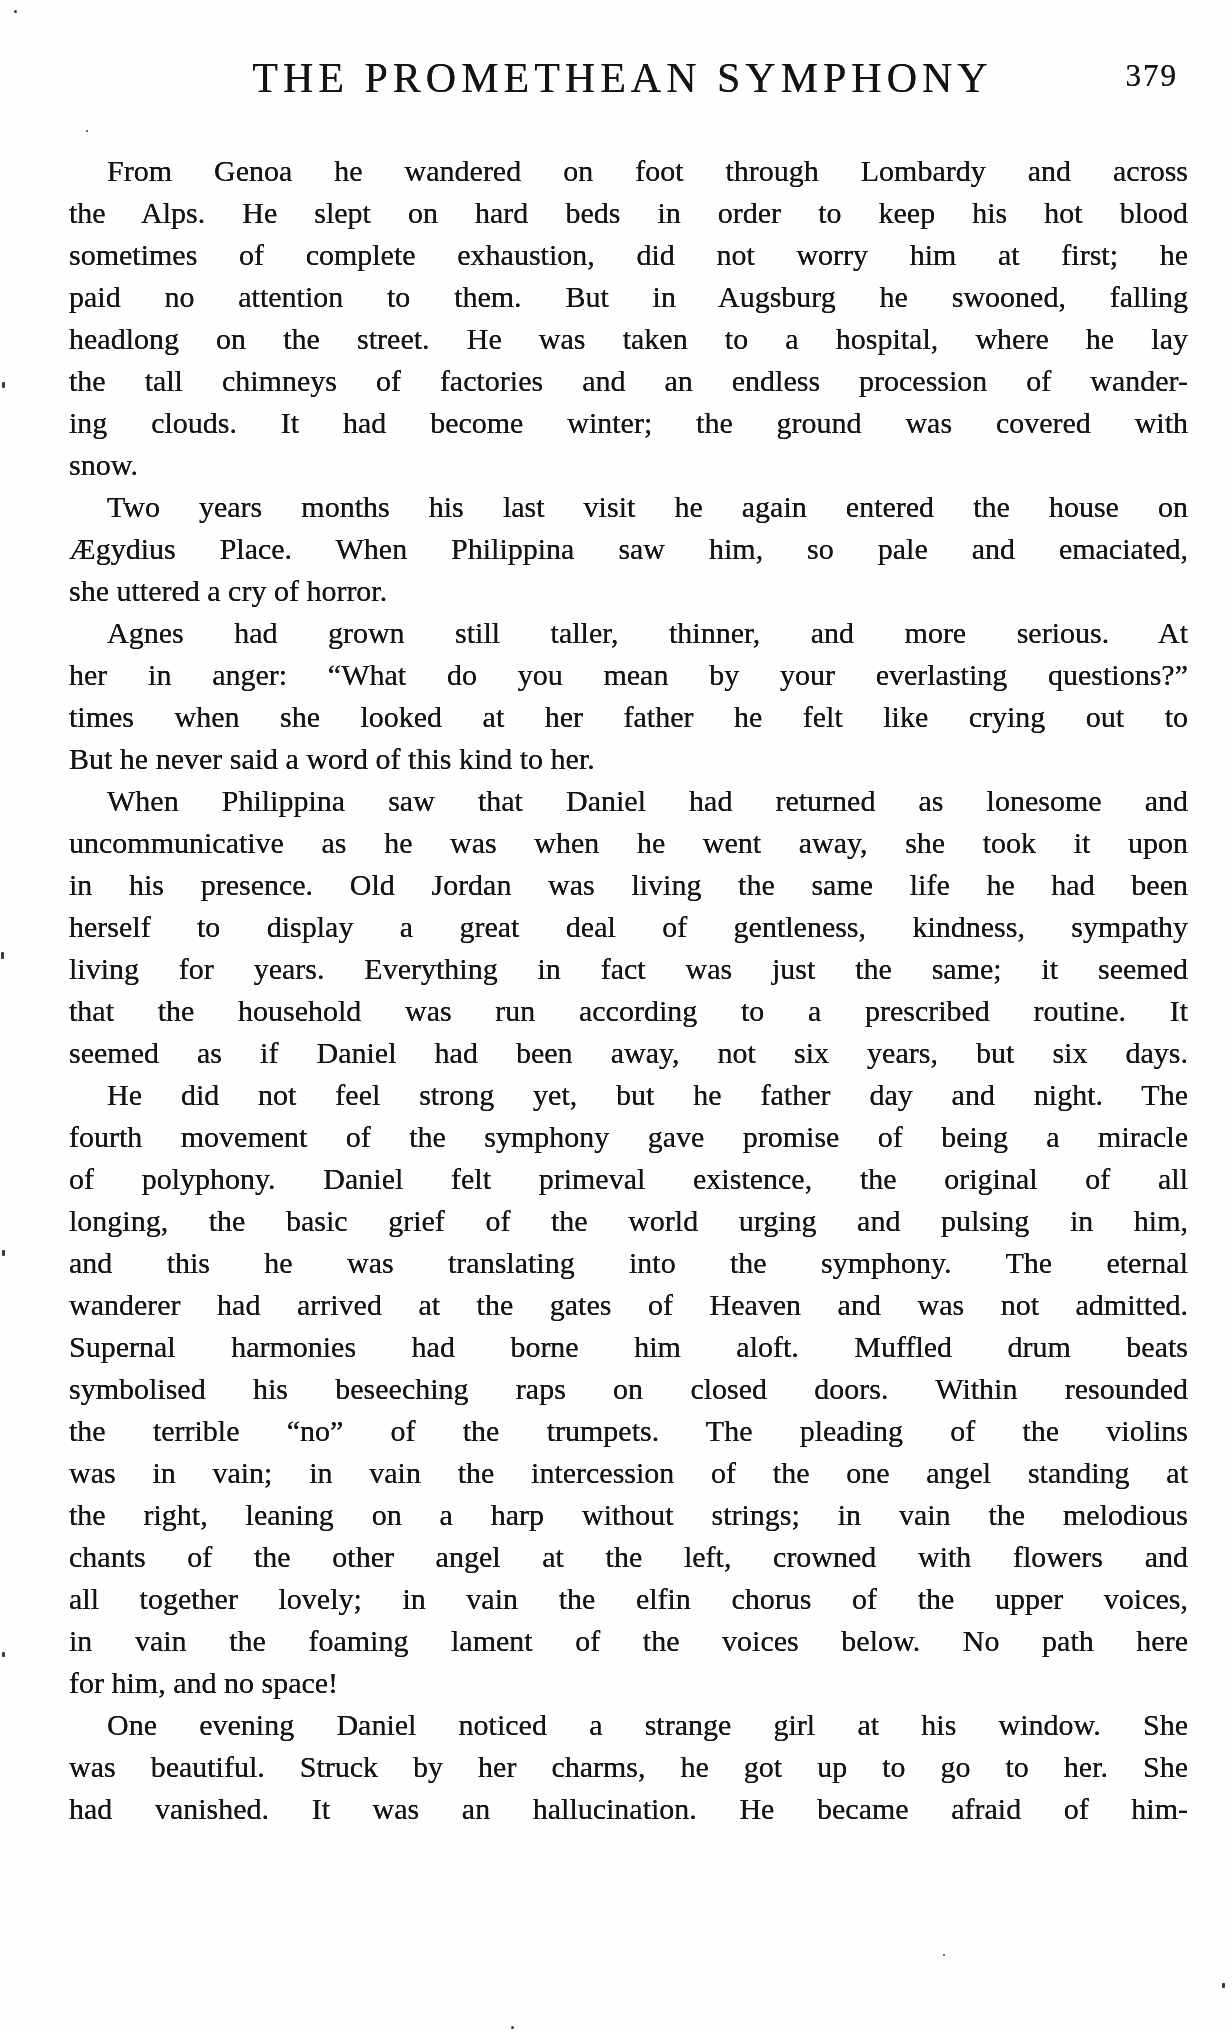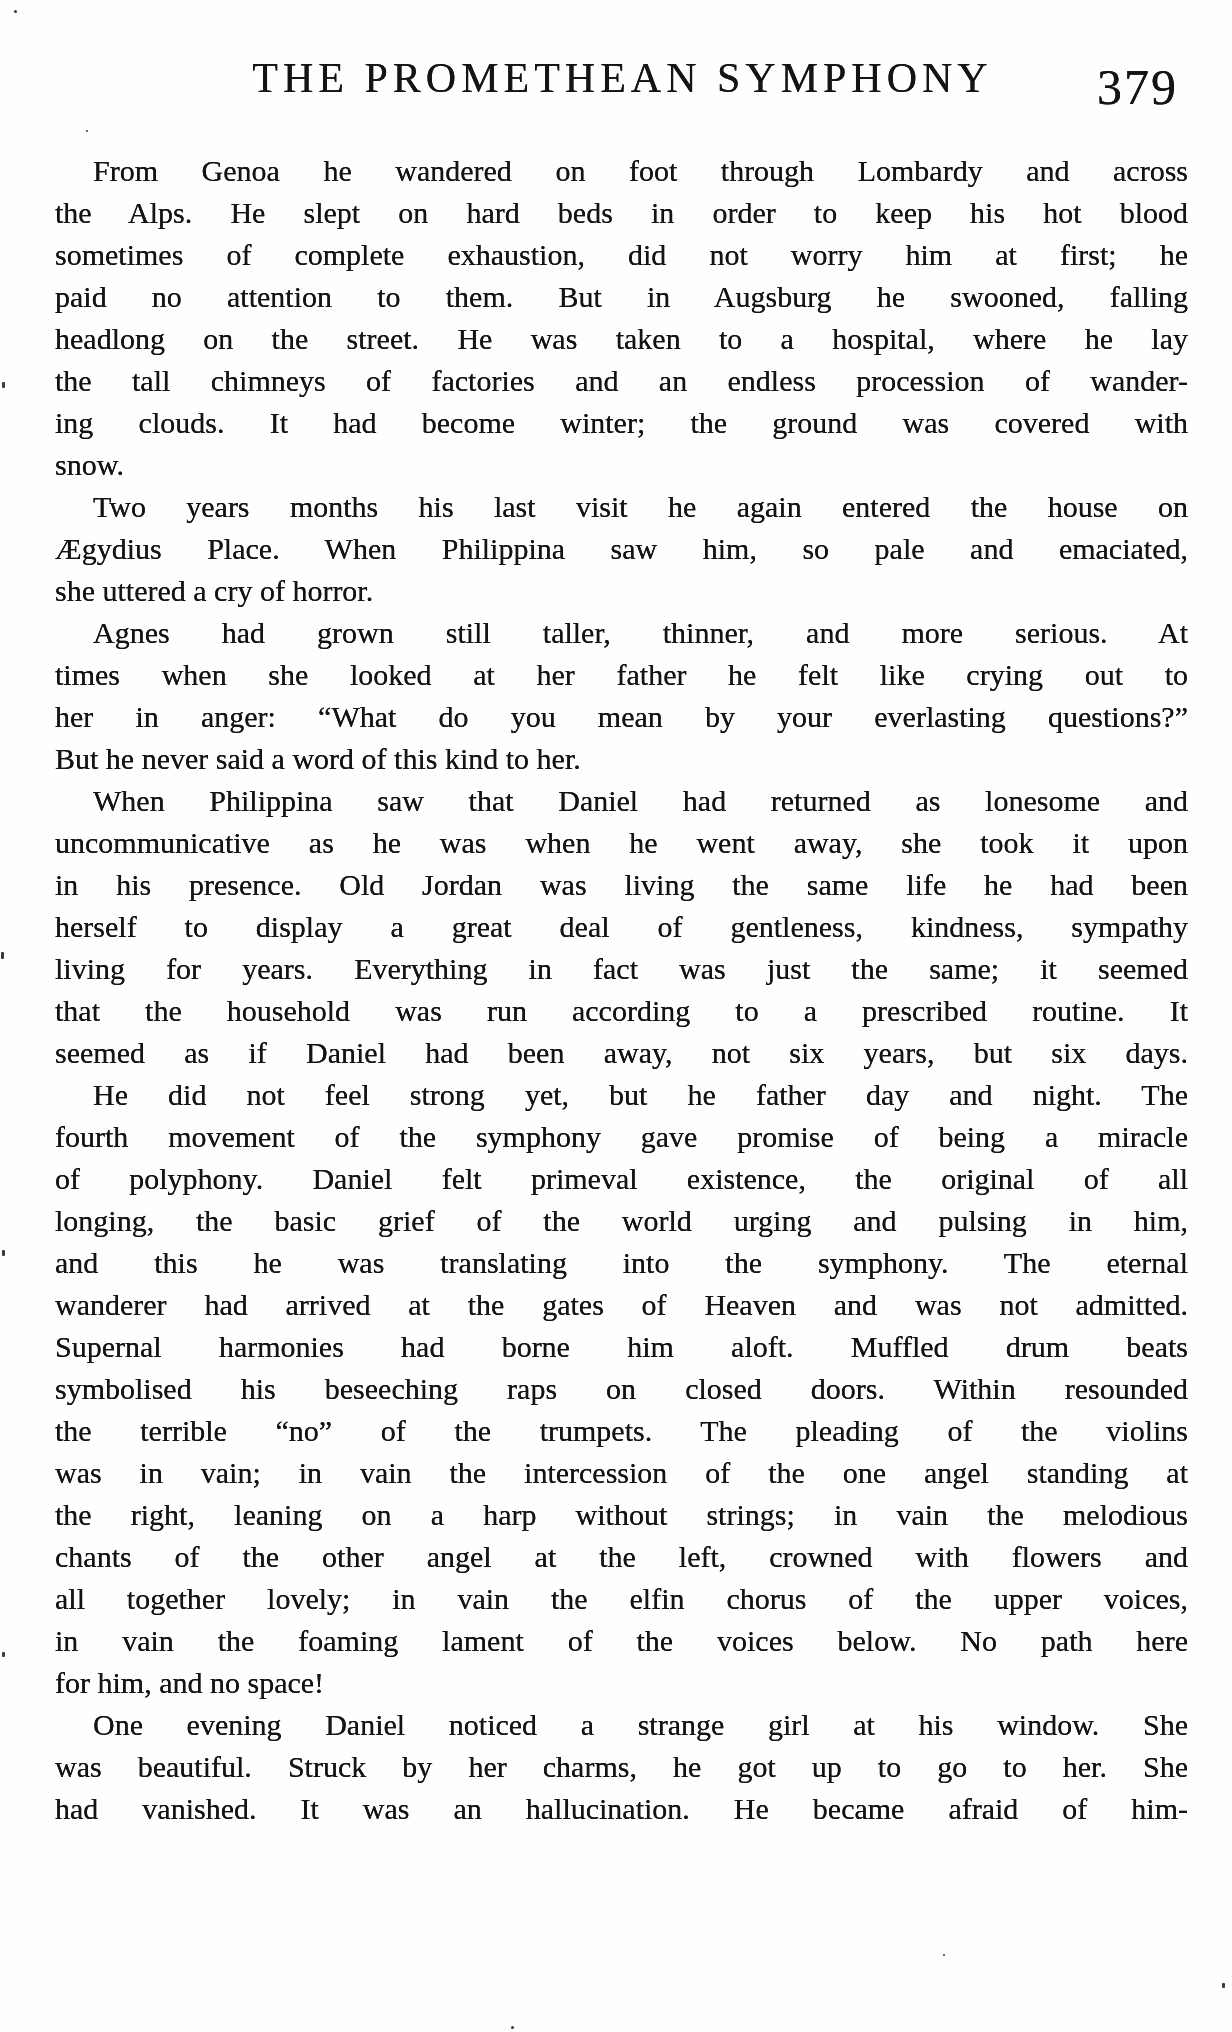--- a/index.html
+++ b/index.html
@@ -33,38 +33,39 @@
     font-size: 42px;
     font-weight: normal;
     letter-spacing: 5px;
     white-space: nowrap;
     text-shadow: 0 0 0.6px currentColor;
   }
   .page-number {
     position: absolute;
     right: 12px;
     top: 4px;
-    font-size: 50px;
+    font-size: 31px;
     letter-spacing: 2px;
     text-shadow: 0 0 0.6px currentColor;
   }
   
   .body-text {
     position: absolute;
     top: 150px;
     left: 55px;
     right: 44px;
     font-size: 30px;
     line-height: 42px;
     text-shadow: 0 0 0.5px currentColor;
   }
   .line {
     height: 42px;
     overflow: hidden;
     white-space: nowrap;
+    margin-left: 14px;
   }
   .line.j {
     text-align: justify;
     text-align-last: justify;
     white-space: normal;
   }
   .line.l {
     text-align: right;
     text-align-last: left;
     white-space: normal;
@@ -95,22 +96,22 @@
       <div class="line j">sometimes of complete exhaustion, did not worry him at first; he</div>
       <div class="line j">paid no attention to them. But in Augsburg he swooned, falling</div>
       <div class="line j">headlong on the street. He was taken to a hospital, where he lay</div>
       <div class="line j">the tall chimneys of factories and an endless procession of wander-</div>
       <div class="line j">ing clouds. It had become winter; the ground was covered with</div>
       <div class="line l">snow.</div>
       <div class="line j indent">Two years months his last visit he again entered the house on</div>
       <div class="line j">Ægydius Place. When Philippina saw him, so pale and emaciated,</div>
       <div class="line l">she uttered a cry of horror.</div>
       <div class="line j indent">Agnes had grown still taller, thinner, and more serious. At</div>
+      <div class="line j">her in anger: “What do you mean by your everlasting questions?”</div>
       <div class="line j">times when she looked at her father he felt like crying out to</div>
-      <div class="line j">her in anger: “What do you mean by your everlasting questions?”</div>
       <div class="line l">But he never said a word of this kind to her.</div>
       <div class="line j indent">When Philippina saw that Daniel had returned as lonesome and</div>
       <div class="line j">uncommunicative as he was when he went away, she took it upon</div>
       <div class="line j">in his presence. Old Jordan was living the same life he had been</div>
       <div class="line j">herself to display a great deal of gentleness, kindness, sympathy</div>
       <div class="line j">living for years. Everything in fact was just the same; it seemed</div>
       <div class="line j">that the household was run according to a prescribed routine. It</div>
       <div class="line j">seemed as if Daniel had been away, not six years, but six days.</div>
       <div class="line j indent">He did not feel strong yet, but he father day and night. The</div>
       <div class="line j">fourth movement of the symphony gave promise of being a miracle</div>

